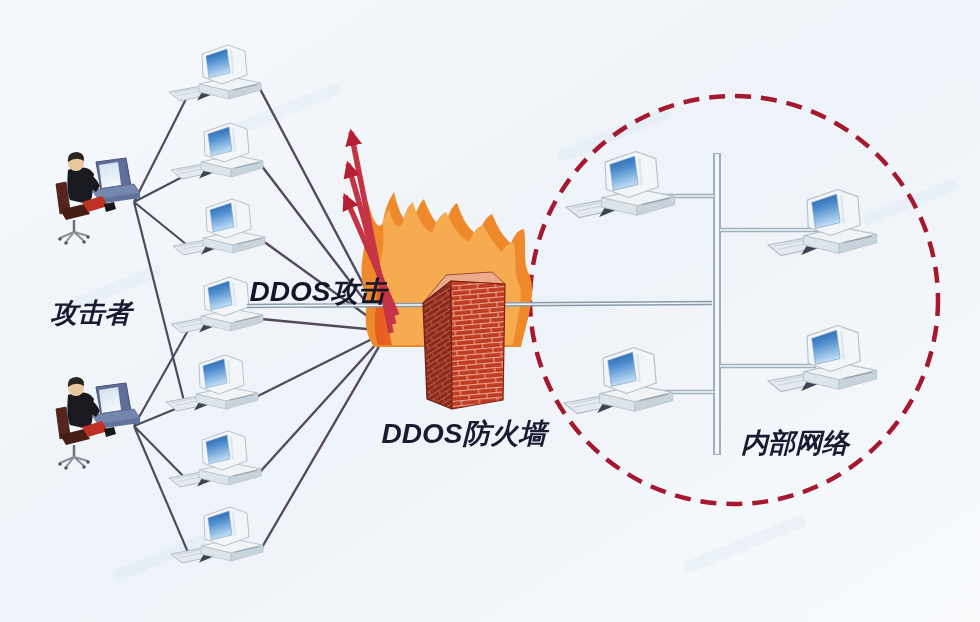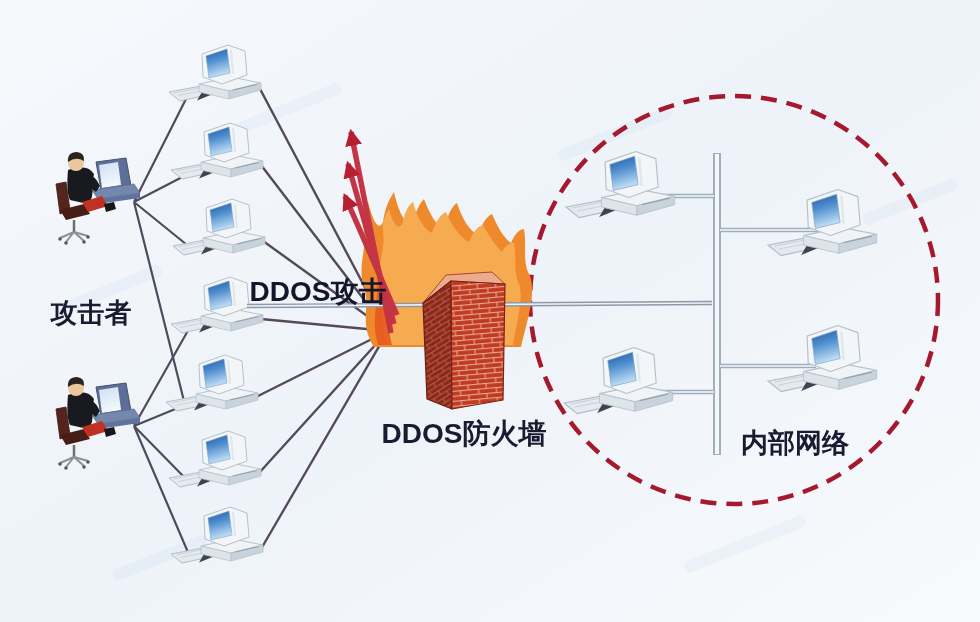--- a/index.html
+++ b/index.html
@@ -1,17 +1,17 @@
 <!DOCTYPE html>
 <html><head>
 <meta charset="utf-8">
 <style>
   html,body{margin:0;padding:0;background:#ffffff;}
   .stage{position:relative;width:980px;height:622px;overflow:hidden;
-         font-family:"Liberation Sans","DejaVu Sans",sans-serif;}
+         font-family:"Liberation Sans","DejaVu Sans",sans-serif;font-style:italic;}
   svg{display:block}
   text{font-family:"Liberation Sans","DejaVu Sans",sans-serif;}
 </style>
 </head>
 <body>
 
 <div class="stage">
 <svg width="980" height="622" viewBox="0 0 980 622">
   <defs>
     <linearGradient id="bgGrad" x1="0" y1="0" x2="1" y2="1">

